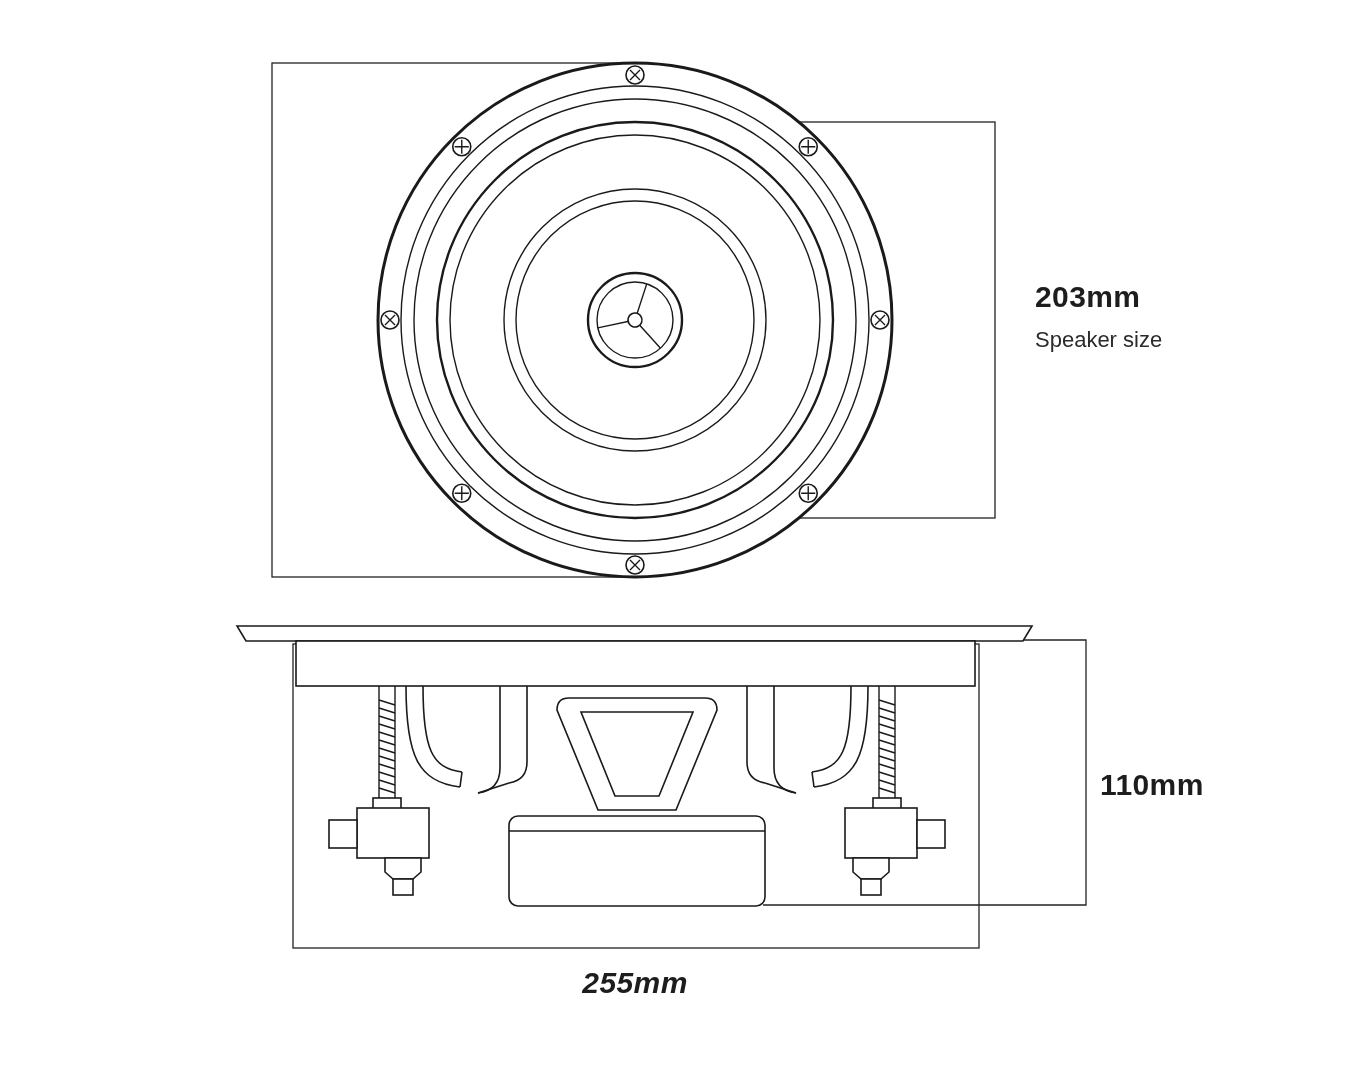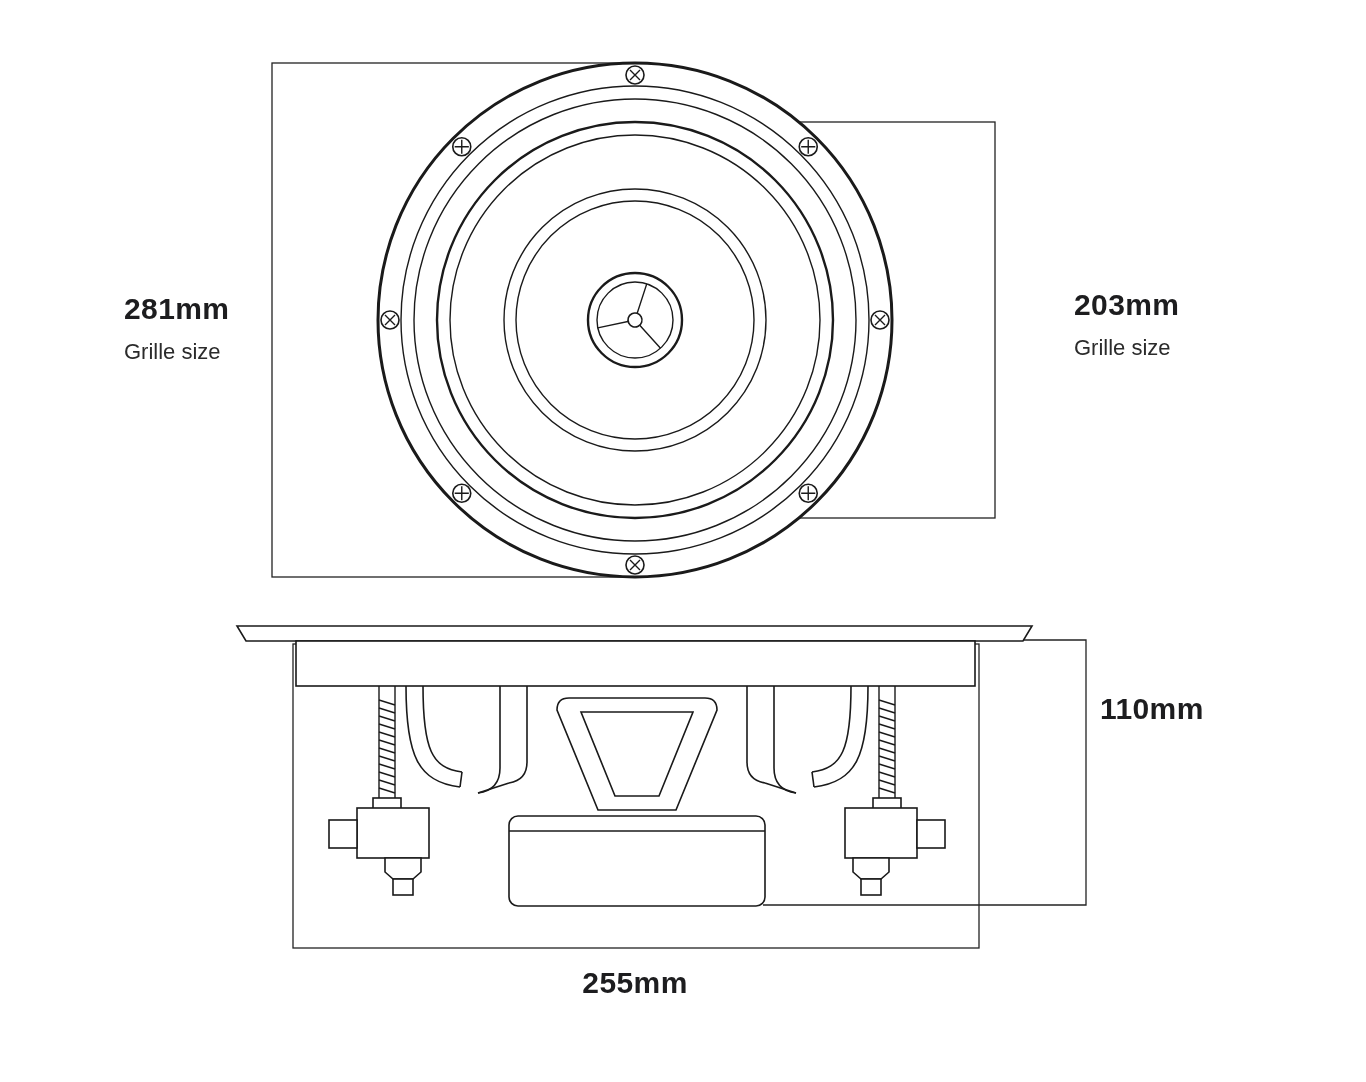--- a/index.html
+++ b/index.html
@@ -24,20 +24,21 @@
     font-size:22px;
     font-weight:400;
     color:#2b2b2b;
     margin-top:12px;
     line-height:1.35;
   }
   .dim-label.centered{
     transform:translateX(-50%);
     text-align:left;
     white-space:nowrap;
+    font-style:italic;
   }
   
   .ln  {fill:none;stroke:#1a1a1a;stroke-width:1.6;}
   .lnf {fill:#ffffff;stroke:#1a1a1a;stroke-width:1.6;}
   .hv  {fill:#ffffff;stroke:#1a1a1a;stroke-width:3;}
   .md  {fill:#ffffff;stroke:#1a1a1a;stroke-width:2.4;}
   .thin{fill:none;stroke:#1a1a1a;stroke-width:1.4;}
   .dim {fill:none;stroke:#232323;stroke-width:1.3;}
 </style>
 </head>
@@ -163,31 +164,27 @@
         <path class="ln" d="M 581 712 L 693 712 L 659 796 L 615 796 Z"></path>
       </g>
 
       <g>
         <rect class="lnf" x="509" y="816" width="256" height="90" rx="9"></rect>
         <path class="thin" d="M 509 831 L 765 831"></path>
       </g>
     </g>
   </svg>
 
-  <div class="dim-label" style="left:124px; top:292px;">
-    <div class="dim-value">281mm</div>
-    <div class="dim-caption">Grille size</div>
+
+  <div class="dim-label" style="left:1035px; top:280px;">
+    <div class="dim-value">203mm</div>
+    <div class="dim-caption">Speaker size</div>
   </div>
 
-  <div class="dim-label" style="left:1035px; top:288px;margin-left:39px;">
-    <div class="dim-value">203mm</div>
-    <div class="dim-caption">Grille size</div>
-  </div>
-
-  <div class="dim-label" style="left:1100px; top:692px;">
+  <div class="dim-label" style="left:1100px; top:768px;">
     <div class="dim-value">110mm</div>
   </div>
 
   <div class="dim-label centered" style="left:635px; top:966px;">
     <div class="dim-value">255mm</div>
   </div>
 
 </div>
 
 </body></html>

